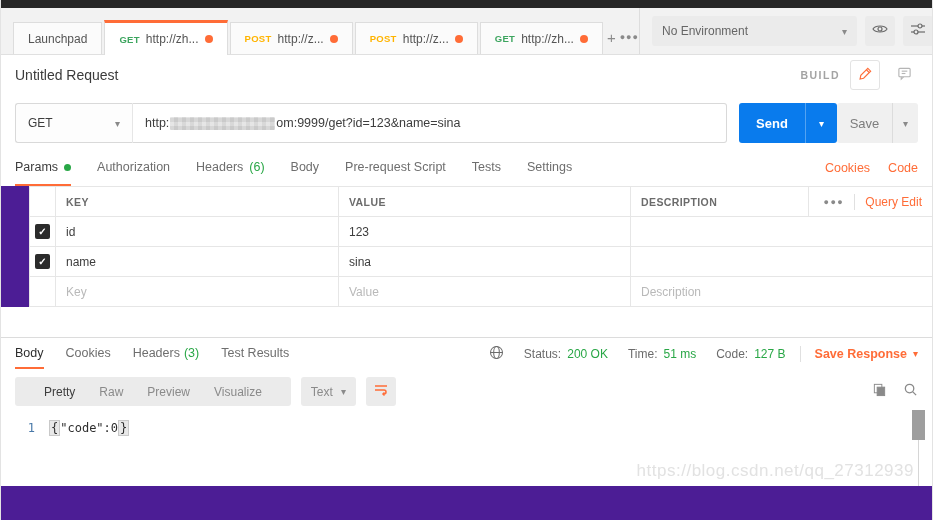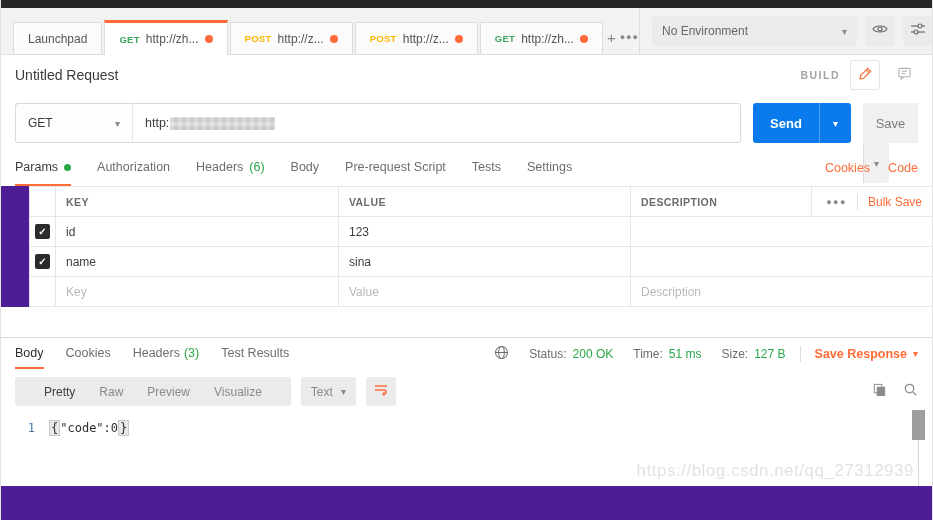--- a/index.html
+++ b/index.html
@@ -38,21 +38,21 @@
   .method-select { width:118px; height:40px; border:1px solid #d9d9d9; border-right:1px solid #e6e6e6; border-radius:3px 0 0 3px; background:#fdfdfd; display:flex; align-items:center; padding:0 12px; font-size:12px; color:#3d3d3d; }
   .method-select .caret { margin-left:auto; }
   .url-input { flex:1; height:40px; border:1px solid #d9d9d9; border-left:none; border-radius:0 3px 3px 0; display:flex; align-items:center; padding:0 12px; font-size:12.5px; color:#3d3d3d; white-space:nowrap; overflow:hidden; }
   .censored { display:inline-block; width:105px; height:13px; margin:0 1px; border-radius:1px; vertical-align:middle;
     background-image: repeating-linear-gradient(0deg, rgba(120,120,120,.18) 0 4px, rgba(200,200,200,.18) 4px 8px),
                       repeating-linear-gradient(90deg, #ececec 0 4px, #dcdcdc 4px 8px); }
   .send-group { display:flex; margin-left:12px; }
   .send-main { width:66px; height:40px; background:#097bed; color:#fff; font-size:13px; font-weight:bold; display:flex; align-items:center; justify-content:center; border-radius:3px 0 0 3px; }
   .send-caret { width:32px; height:40px; background:#097bed; border-left:1px solid rgba(255,255,255,.3); display:flex; align-items:center; justify-content:center; border-radius:0 3px 3px 0; }
   .send-caret .caret { color:#fff; }
-  .save-group { display:flex; margin-left:12px;flex-direction:column; }
+  .save-group { display:flex; margin-left:0; }
   .save-main { width:55px; height:40px; background:#f0f0f0; color:#7d7d7d; font-size:13px; display:flex; align-items:center; justify-content:center; border-radius:3px 0 0 3px; }
   .save-caret { width:26px; height:40px; background:#f0f0f0; border-left:1px solid #dcdcdc; display:flex; align-items:center; justify-content:center; border-radius:0 3px 3px 0; }
   
   .req-tabs { height:36px; display:flex; align-items:stretch; padding:0 14px; background:#fff; }
   .rtab { display:flex; align-items:center; gap:6px; margin-right:26px; font-size:12.5px; color:#6e6e6e; border-bottom:2px solid transparent; }
   .rtab.active { color:#3d3d3d; border-bottom-color:#ff6c37; }
   .green { color:#29a746; }
   .green-dot { width:7px; height:7px; border-radius:50%; background:#29a746; display:inline-block; }
   .req-tabs-right { margin-left:auto; display:flex; align-items:center; gap:18px; }
   .orange-link { color:#ff6c37; font-size:12.5px; }
@@ -184,20 +184,21 @@
   </div>
 
   <div class="url-row">
     <div class="method-select">
       <span>GET</span>
       <span class="caret">▾</span>
     </div>
     <div class="url-input">
       <span>http:</span>
         <span class="censored"></span>
+        <span>om:9999/get?id=123&amp;name=sina</span>
     </div>
     <div class="send-group">
       <div class="send-main">Send</div>
       <div class="send-caret">
           <span class="caret">▾</span>
         </div>
     </div>
     <div class="save-group">
       <div class="save-main">Save</div>
       <div class="save-caret">
@@ -240,21 +241,21 @@
   <div class="ptable">
     <div class="prow phead">
       <div class="pcell c-cb"></div>
       <div class="pcell c-key">KEY</div>
       <div class="pcell c-val">VALUE</div>
       <div class="pcell c-desc">
         <span>DESCRIPTION</span>
         <div class="head-actions">
           <span class="more-dots">●●●</span>
           <span class="vdiv"></span>
-          <span class="bulk-edit">Bulk Save</span>
+          <span class="bulk-edit">Query Edit</span>
         </div>
       </div>
     </div>
     <div class="prow">
       <div class="pcell c-cb">
         <span class="cb">✓</span>
       </div>
       <div class="pcell c-key">id</div>
       <div class="pcell c-val">123</div>
       <div class="pcell c-desc"></div>
@@ -301,21 +302,21 @@
               <line x1="1.6" y1="8" x2="14.4" y2="8"></line>
             </svg>
         </span>
         <span class="meta-gap"></span>
         <span class="meta-label">Status:</span>
         <span class="green">200 OK</span>
         <span class="meta-gap"></span>
         <span class="meta-label">Time:</span>
         <span class="green">51 ms</span>
         <span class="meta-gap"></span>
-        <span class="meta-label">Size:</span>
+        <span class="meta-label">Code:</span>
         <span class="green">127 B</span>
         <span class="vdiv" style="margin:0 8px;"></span>
         <span class="orange-link" style="font-weight:bold;">Save Response</span>
         <span class="caret" style="color:#ff6c37;">▾</span>
       </div>
     </div>
 
     <div class="resp-toolbar">
       <div class="view-group">
         <span class="gitem active">Pretty</span>

